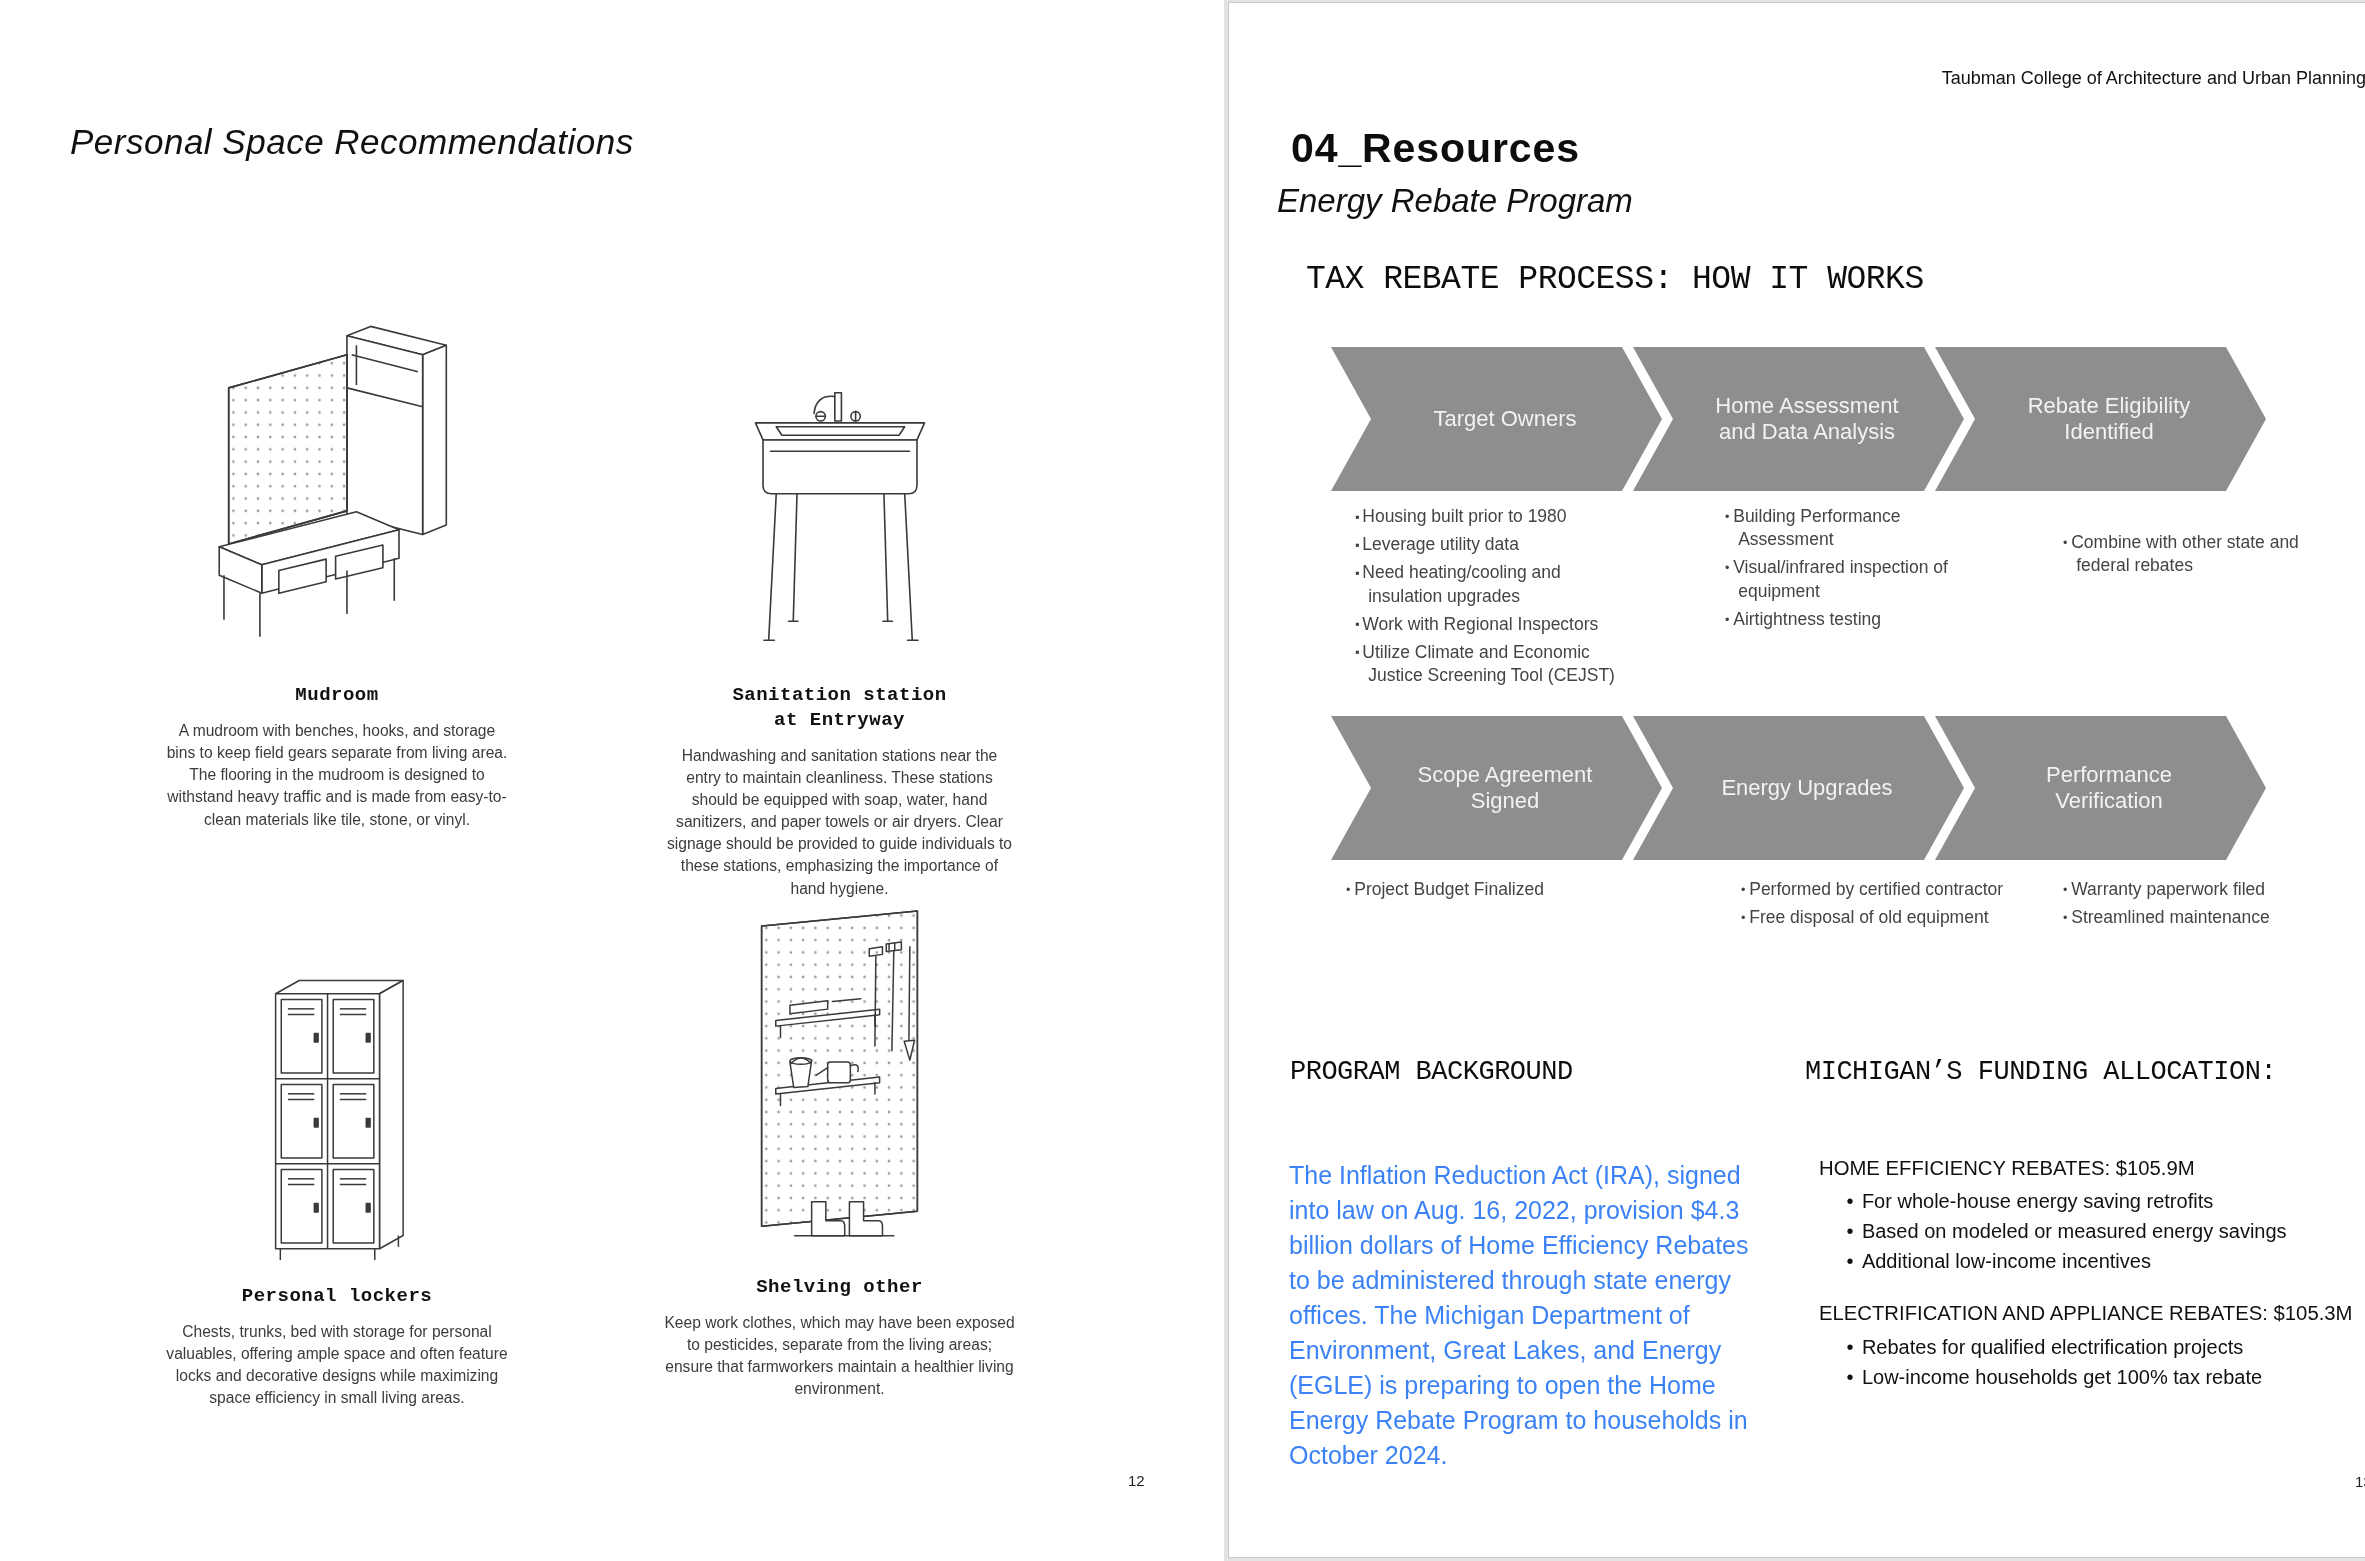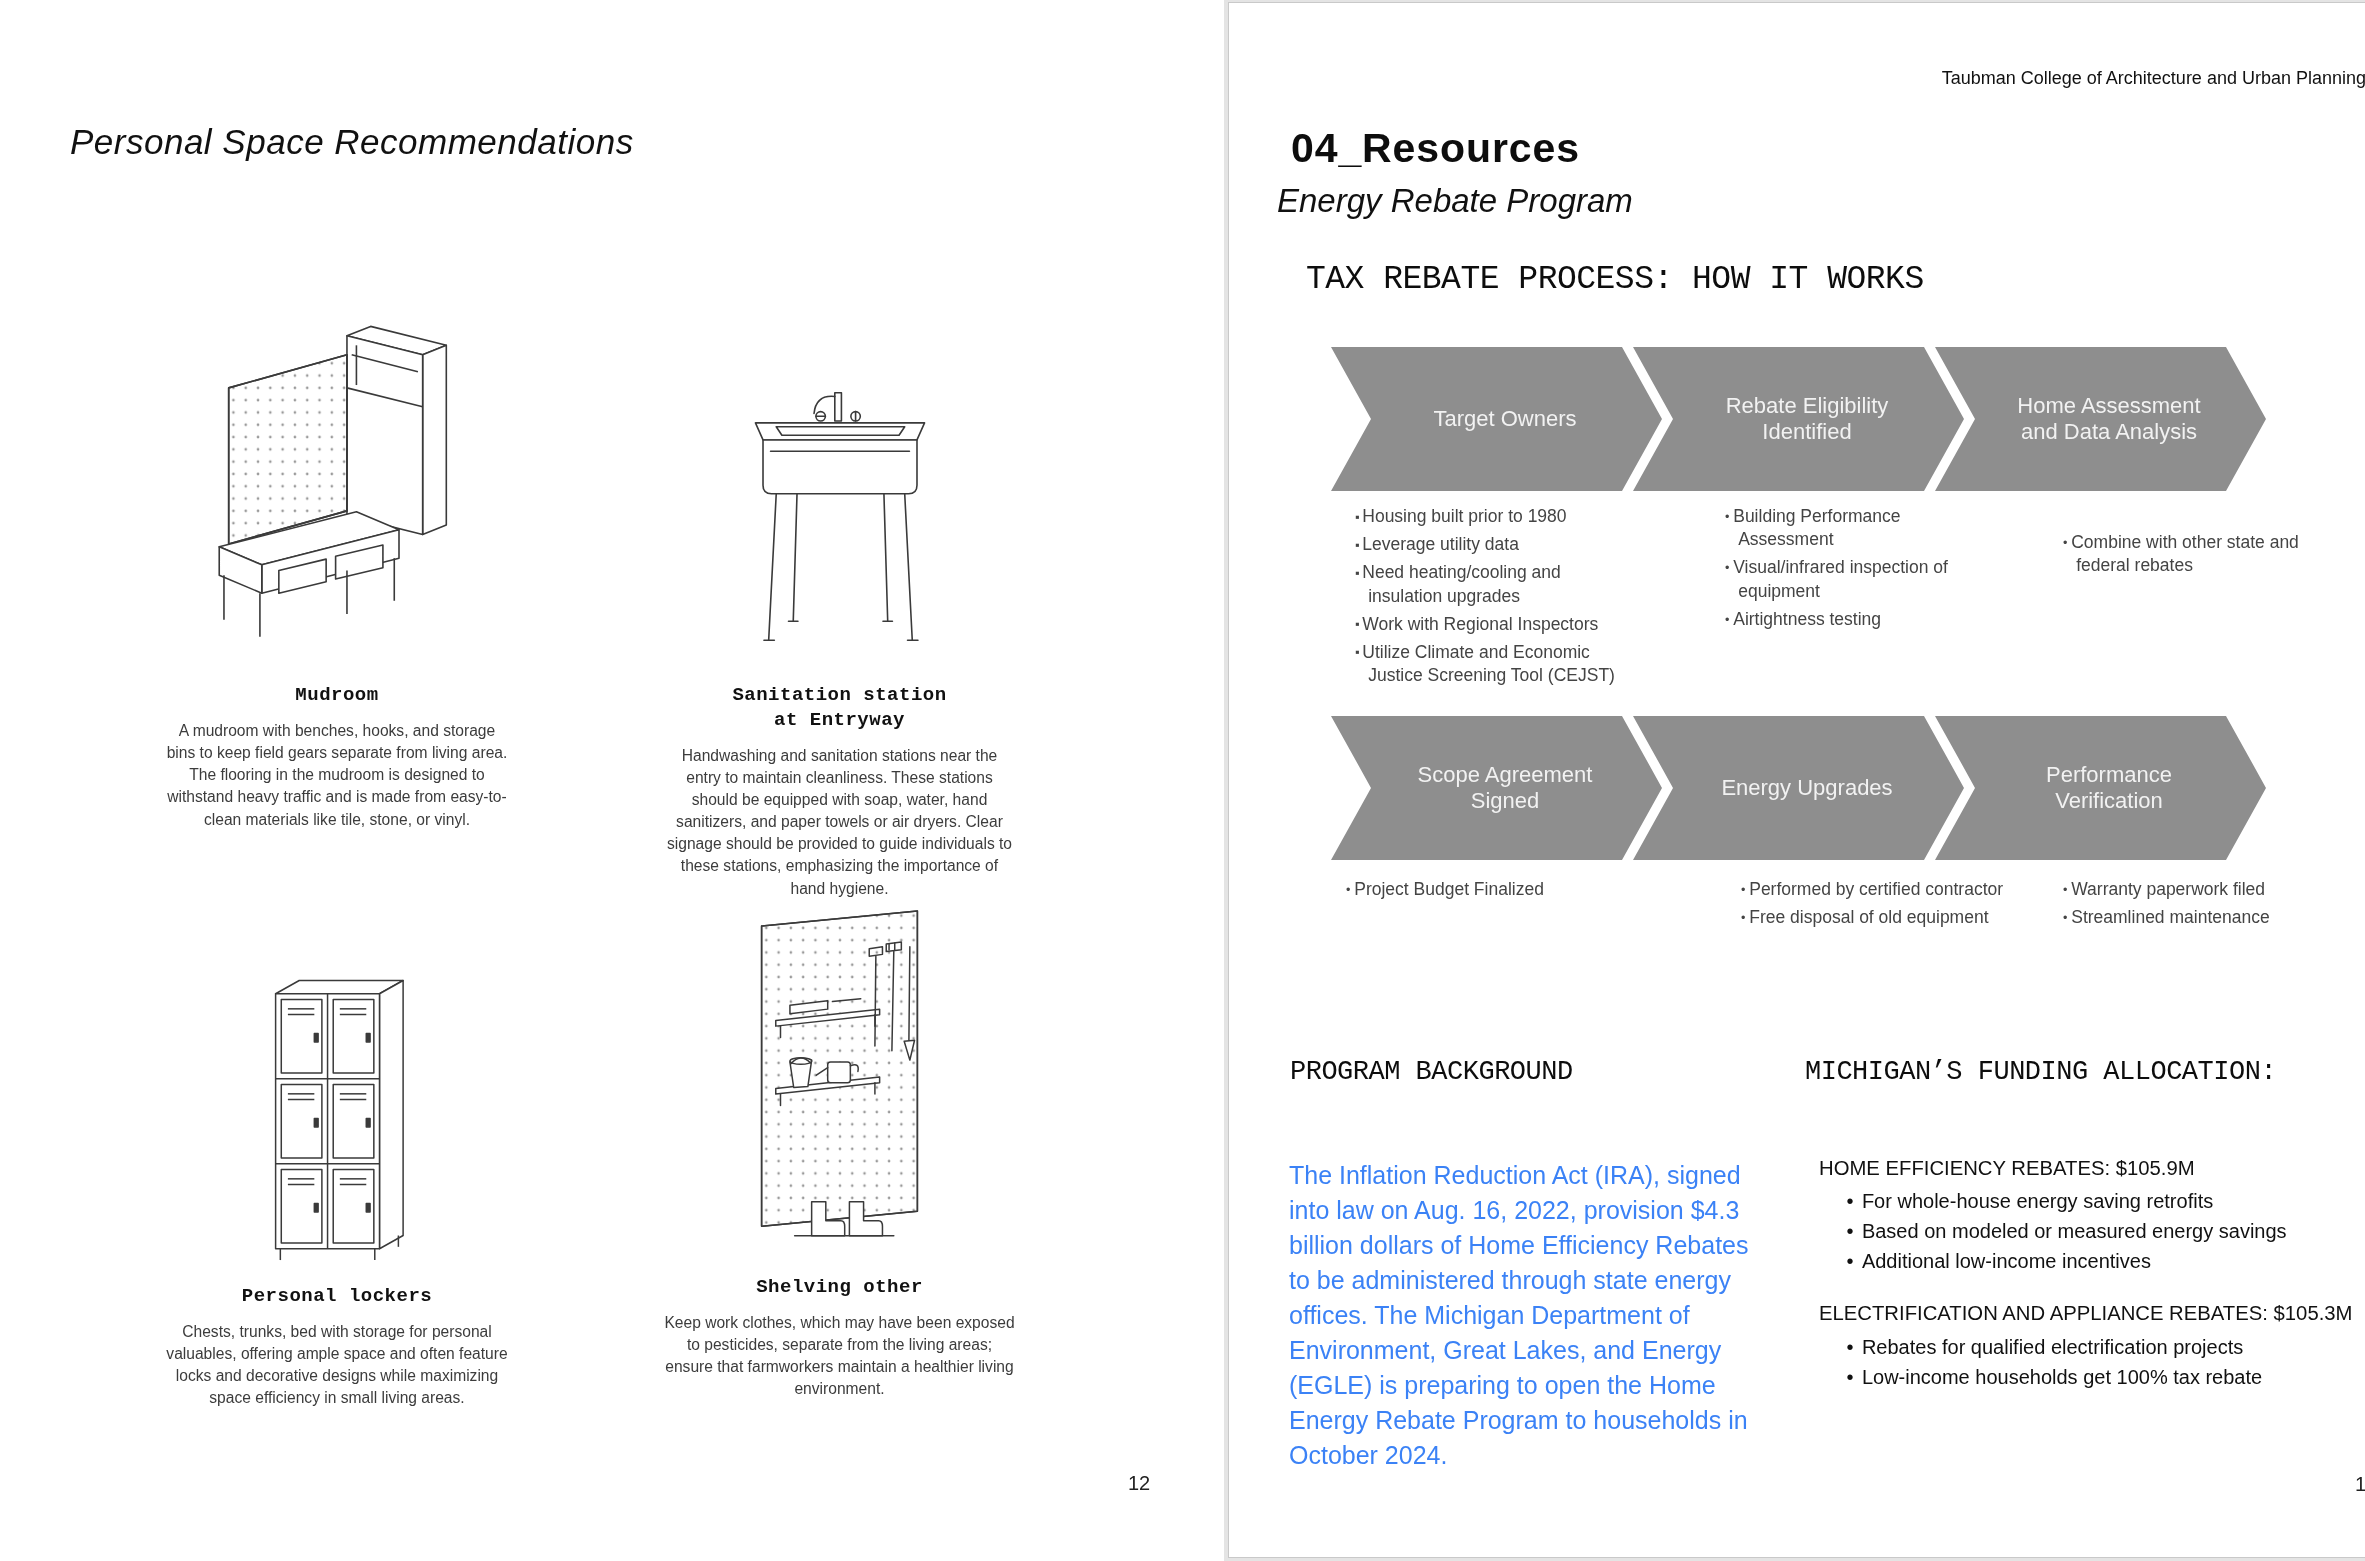--- a/index.html
+++ b/index.html
@@ -31,21 +31,21 @@
   .fig-caption{
     margin-top:16px;
     font-family:"Liberation Mono", monospace;
     font-weight:700;font-size:19px;letter-spacing:0.5px;color:#111;
     white-space:pre-line;line-height:1.3;
   }
   .fig-desc{
     margin:12.3px auto 0;width:92%;
     font-size:15.6px;line-height:1.42;color:#3c3c3c;
   }
-  .page-num{position:absolute;font-size:20px;color:#222;}
+  .page-num{position:absolute;font-size:15px;color:#222;}
   #left-pnum{left:1128px;top:1472px;}
   #right-pnum{left:1126px;top:1470px;}
 
   svg.lineart{overflow:visible;}
   svg.lineart *{vector-effect:non-scaling-stroke;}
 
   
   .rp-header{
     position:absolute;right:40px;top:65px;
     font-size:18px;color:#111;
@@ -289,24 +289,24 @@
 
   <div class="rp-h1">04_Resources</div>
   <div class="rp-sub">Energy Rebate Program</div>
   <div class="rp-process-title">TAX REBATE PROCESS: HOW IT WORKS</div>
 
   <div class="arrow-row" id="arrow-row-1">
     <div class="chevron">
       <span class="lbl">Target Owners</span>
     </div>
     <div class="chevron">
+      <span class="lbl">Home Assessment and Data Analysis</span>
+    </div>
+    <div class="chevron">
       <span class="lbl">Rebate Eligibility Identified</span>
-    </div>
-    <div class="chevron">
-      <span class="lbl">Home Assessment and Data Analysis</span>
     </div>
   </div>
 
   <div class="step-col r1c1">
     <ul class="blist sq">
       <li>Housing built prior to 1980</li>
       <li>Leverage utility data</li>
       <li>Need heating/cooling and insulation upgrades</li>
       <li>Work with Regional Inspectors</li>
       <li>Utilize Climate and Economic Justice Screening Tool (CEJST)</li>

